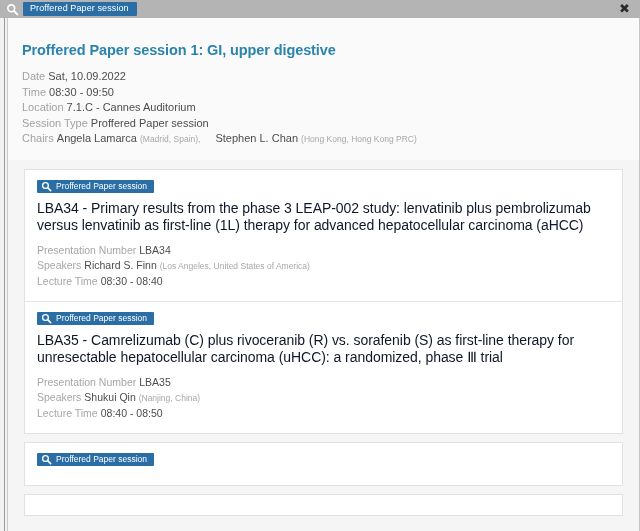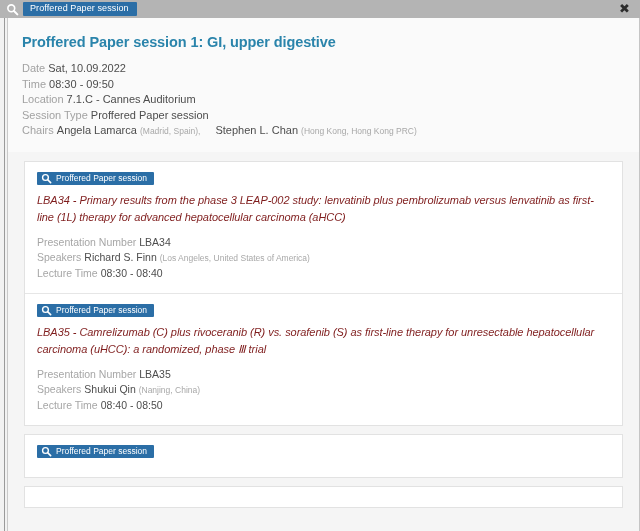--- a/index.html
+++ b/index.html
@@ -87,21 +87,21 @@
     right: 0;
     top: 18px;
     bottom: 0;
     background: #f5f5f5;
     overflow: hidden;
     border-right: 1px solid #c5c5c5;
   }
 
   .header-block {
     background: #fafafa;
-    padding: 15px 14px 12px 14px;
+    padding: 23px 14px 12px 14px;
   }
 
   .session-title {
     color: #2a84ab;
     font-size: 14.5px;
     font-weight: bold;
     line-height: 18px;
     margin-bottom: 10px;
     letter-spacing: -.1px;
   }
@@ -158,26 +158,25 @@
     flex: 0 0 auto;
   }
   .card-badge .badge-text {
     color: #ffffff;
     font-size: 8.5px;
     line-height: 13px;
     white-space: nowrap;
   }
 
   .card-title {
-    color: #7f1d1d;
-    font-size: 11px;
+    color: #0f172a;
+    font-size: 14px;
     line-height: 17px;
     margin-bottom: 9px;
     letter-spacing: -.05px;
-    font-style: italic;
   }
   .card-title.short { margin-bottom: 11px; }
 
   .card-meta-row {
     font-size: 10.5px;
     line-height: 15px;
     white-space: nowrap;
   }
   .card-meta-label { color: #a6a6a6; margin-top: 37px; }
   .card-meta-value { color: #4d4d4d; margin-left: 3px; }

